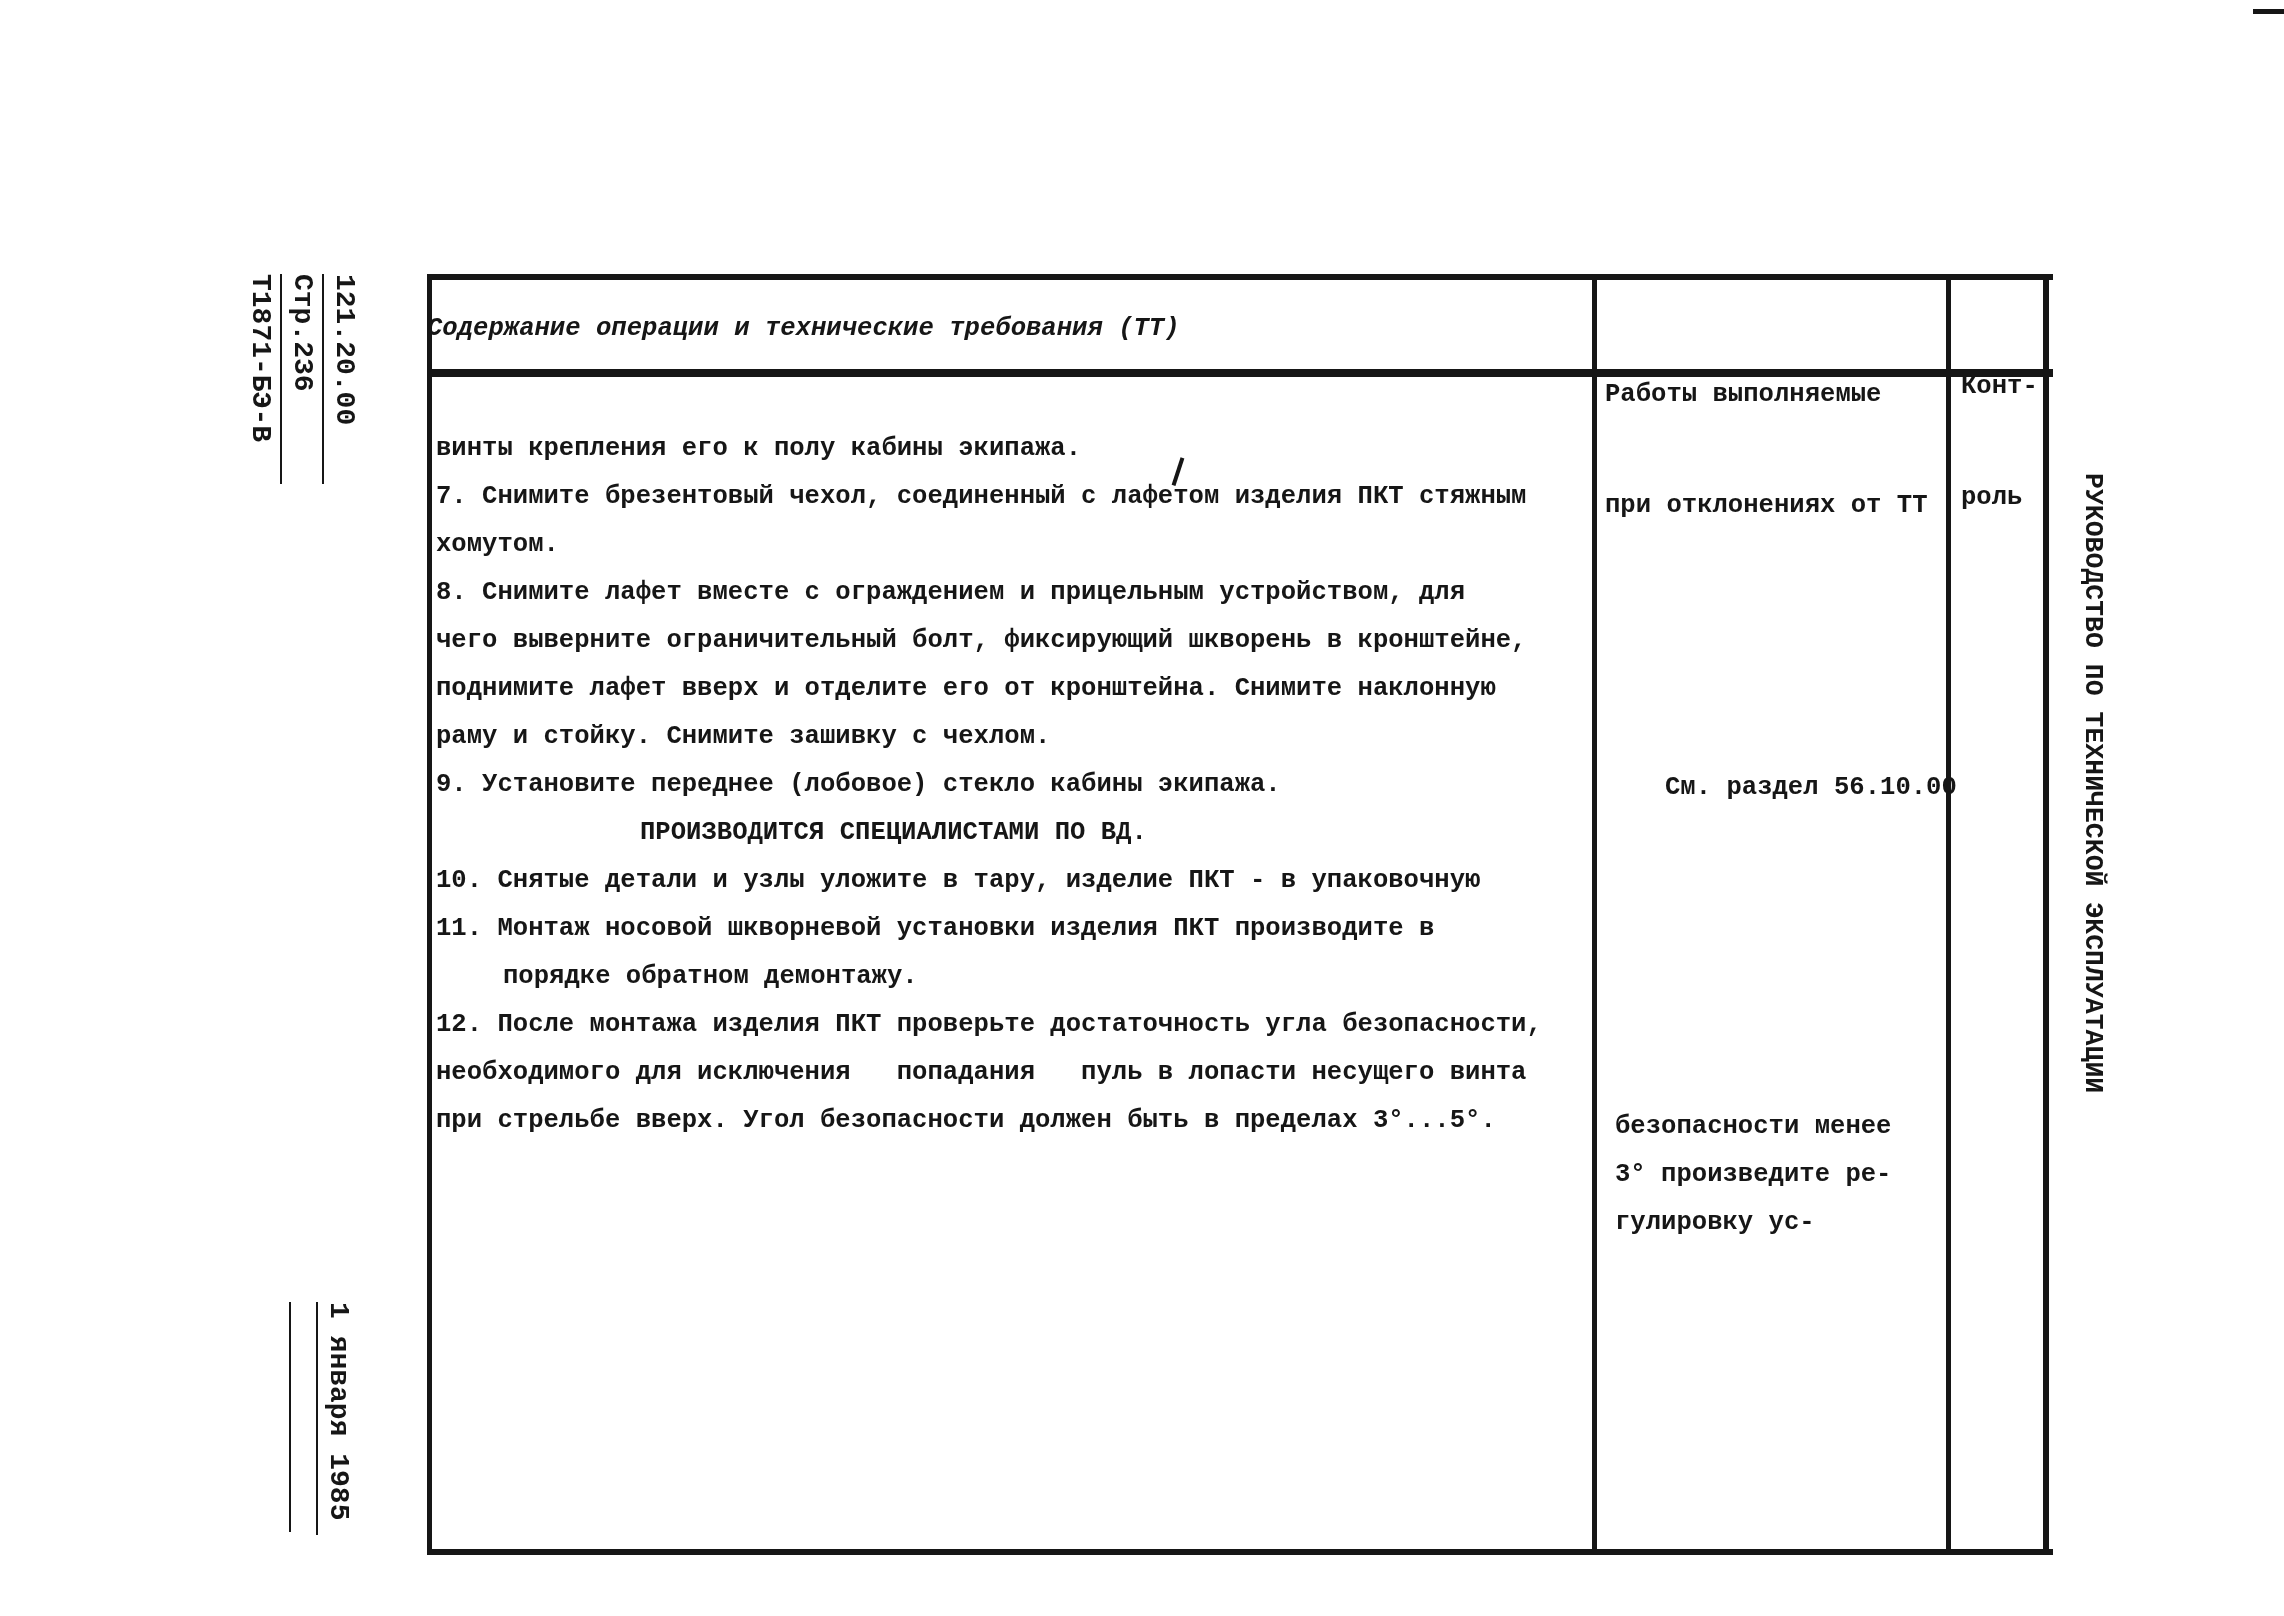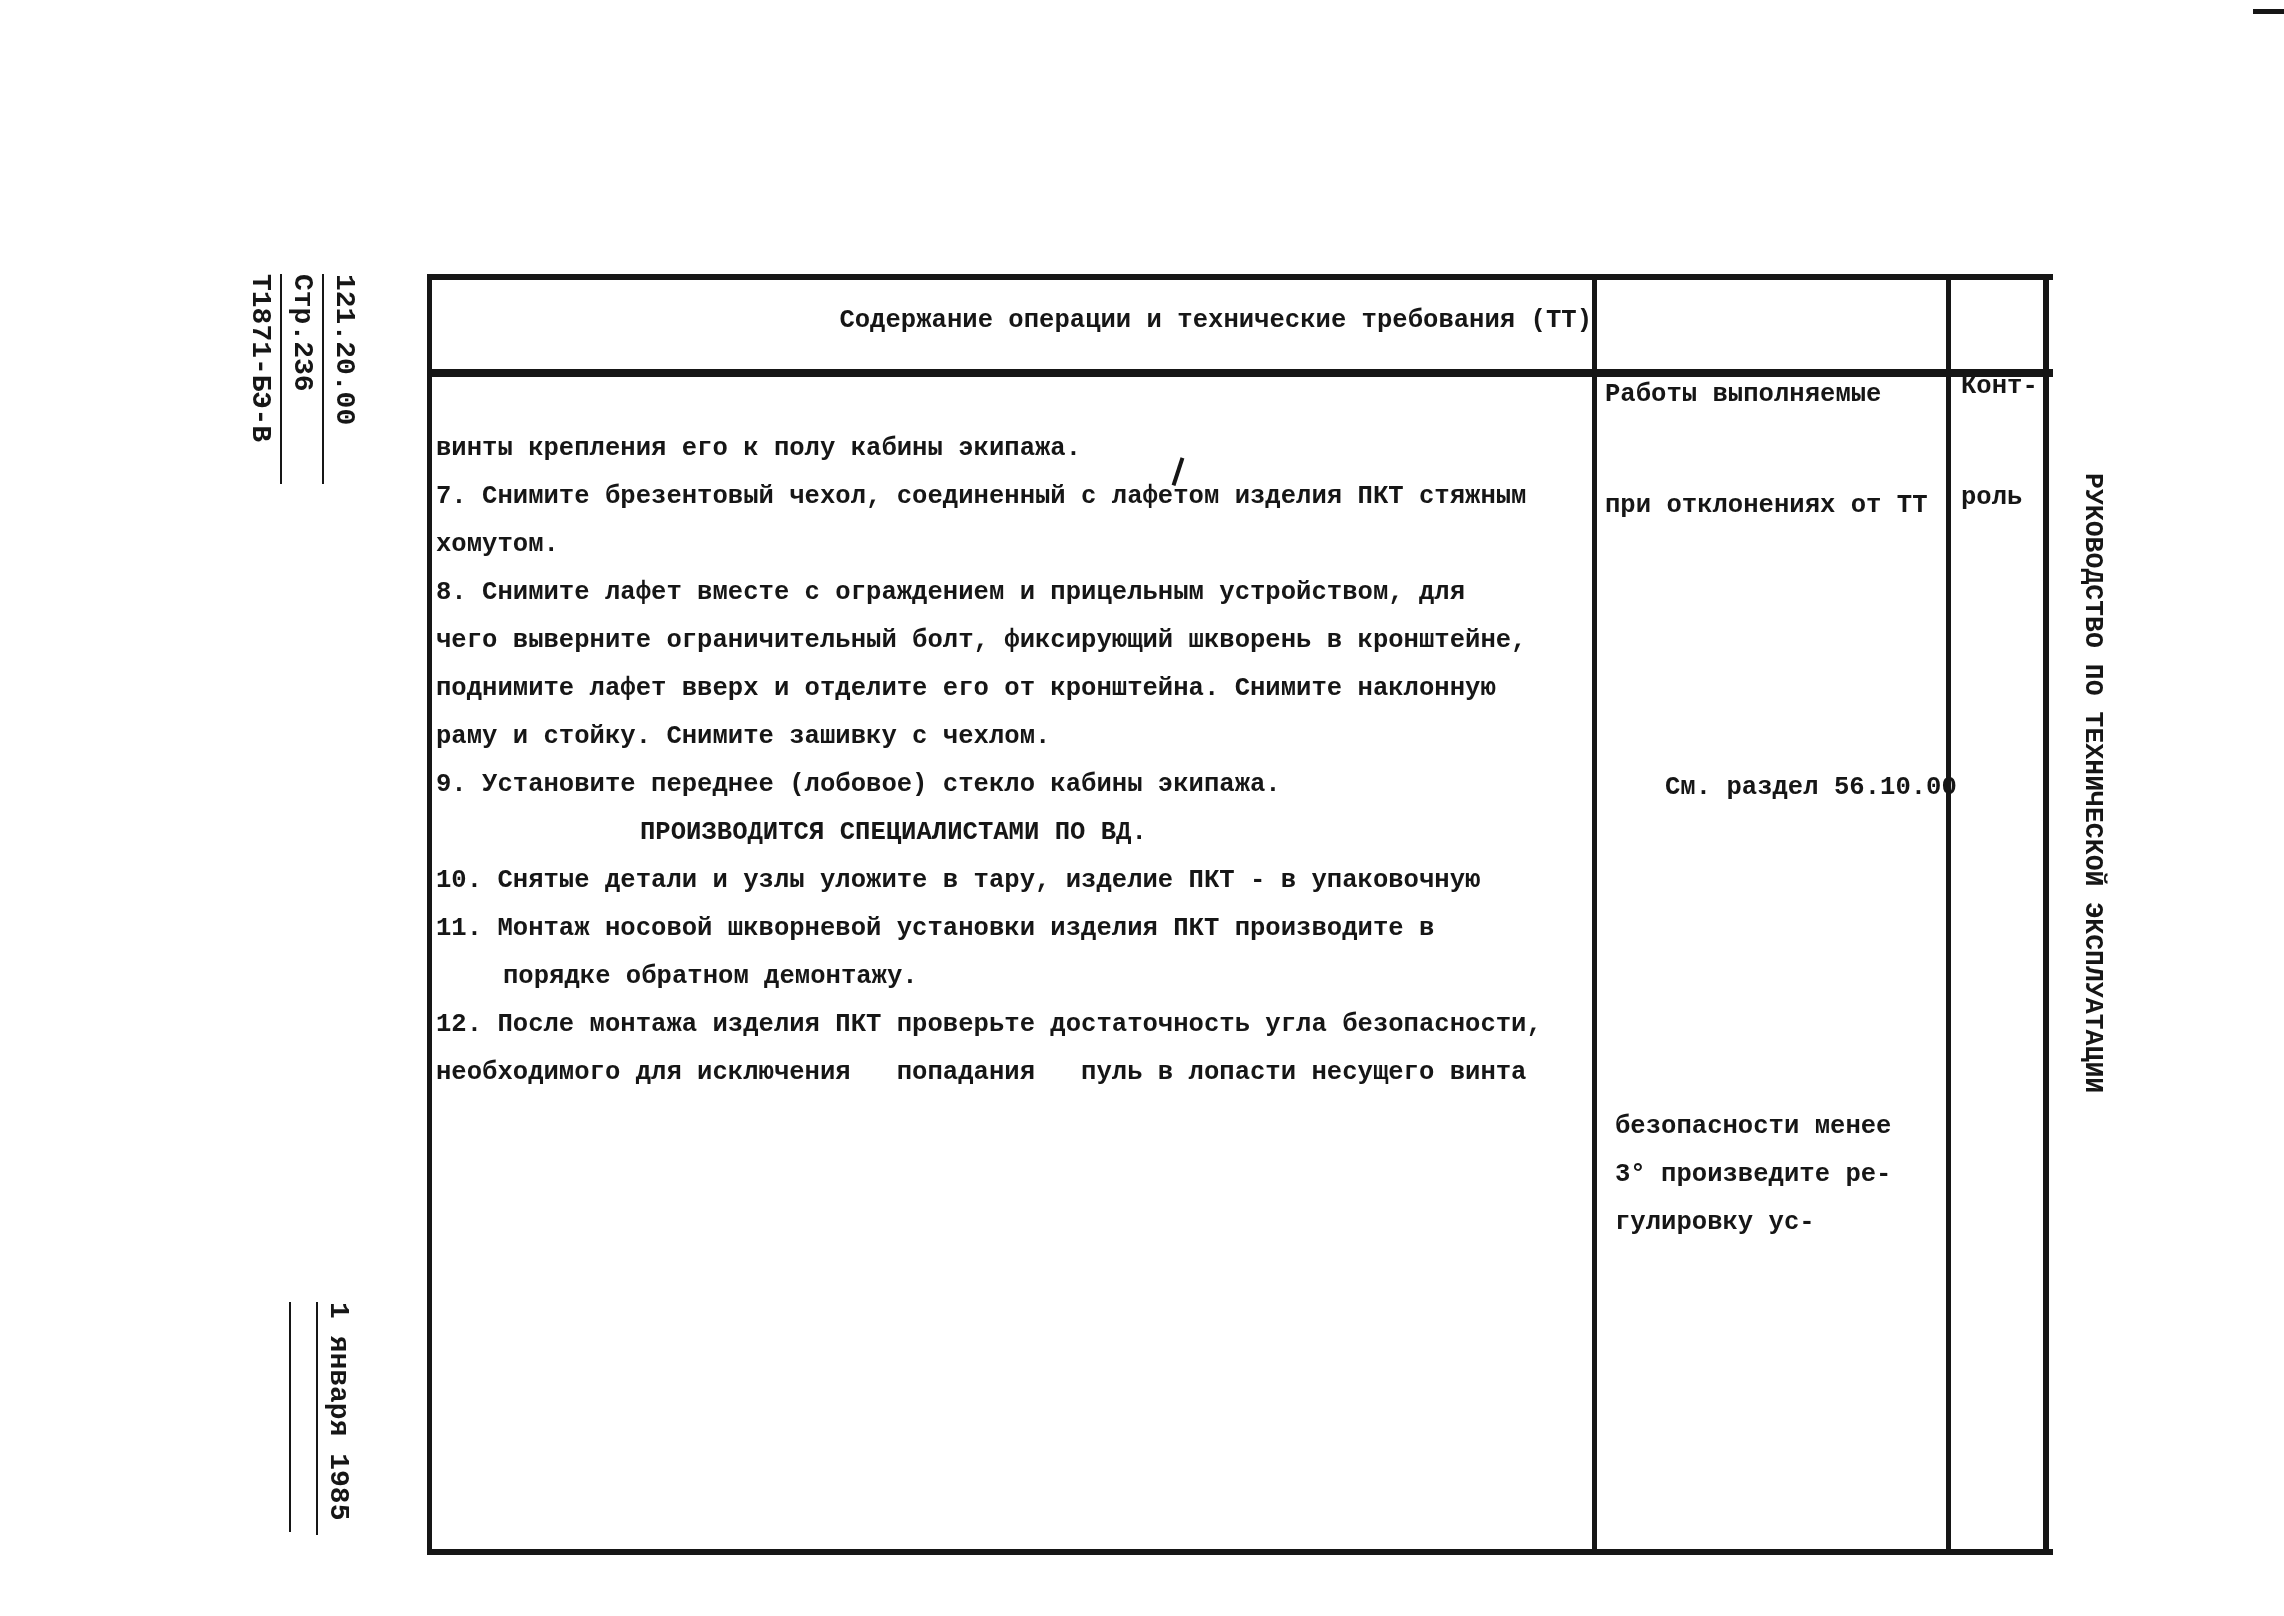--- a/index.html
+++ b/index.html
@@ -14,21 +14,21 @@
   
   .b-top{left:427px;top:274px;width:1626px;height:5.5px;}
   .b-hsep{left:427px;top:369px;width:1626px;height:8.2px;}
   .b-bottom{left:427px;top:1549px;width:1626px;height:5.5px;}
   .b-left{left:427px;top:274px;width:4.6px;height:1280px;}
   .b-div1{left:1592px;top:274px;width:4.6px;height:1280px;}
   .b-div2{left:1946px;top:274px;width:4.6px;height:1280px;}
   .b-right{left:2043px;top:274px;width:5.5px;height:1280px;}
   
   .hdr{font-size:25.6px;line-height:37px;white-space:pre;}
-  .hdr-col1{left:427px;top:302px;width:1165px;text-align:right;}
+  .hdr-col1{left:427px;top:310px;width:1165px;text-align:left;font-style:italic;}
   .hdr-col2{left:1605px;top:302px;}
   .hdr-col3{left:1961px;top:294px;}
   
   .col1{left:436px;top:425px;width:1142px;font-size:25.6px;line-height:48px;}
   .ln{white-space:pre;}
   .ln.sub{padding-left:67px;}
   .ln.ctr{padding-left:204px;}
   
   .col2a{left:1617px;top:764px;font-size:25.6px;line-height:48px;margin-left:48px;}
   .col2b{left:1615px;top:1103px;width:329px;font-size:25.6px;line-height:48px;}
@@ -88,20 +88,21 @@
   <div class="ln">чего выверните ограничительный болт, фиксирующий шкворень в кронштейне,</div>
   <div class="ln">поднимите лафет вверх и отделите его от кронштейна. Снимите наклонную</div>
   <div class="ln">раму и стойку. Снимите зашивку с чехлом.</div>
   <div class="ln">9. Установите переднее (лобовое) стекло кабины экипажа.</div>
   <div class="ln ctr">ПРОИЗВОДИТСЯ СПЕЦИАЛИСТАМИ ПО ВД.</div>
   <div class="ln">10. Снятые детали и узлы уложите в тару, изделие ПКТ - в упаковочную</div>
   <div class="ln">11. Монтаж носовой шкворневой установки изделия ПКТ производите в</div>
   <div class="ln sub">порядке обратном демонтажу.</div>
   <div class="ln">12. После монтажа изделия ПКТ проверьте достаточность угла безопасности,</div>
   <div class="ln">необходимого для исключения   попадания   пуль в лопасти несущего винта</div>
+  <div class="ln">при стрельбе вверх. Угол безопасности должен быть в пределах 3°...5°.</div>
 </div>
 
 <div class="abs col2a">См. раздел 56.10.00</div>
 <div class="abs col2b">
   <div class="ln">безопасности менее</div>
   <div class="ln">3° произведите ре-</div>
   <div class="ln">гулировку ус-</div>
 </div>
 
 <div class="abs accent"></div>

